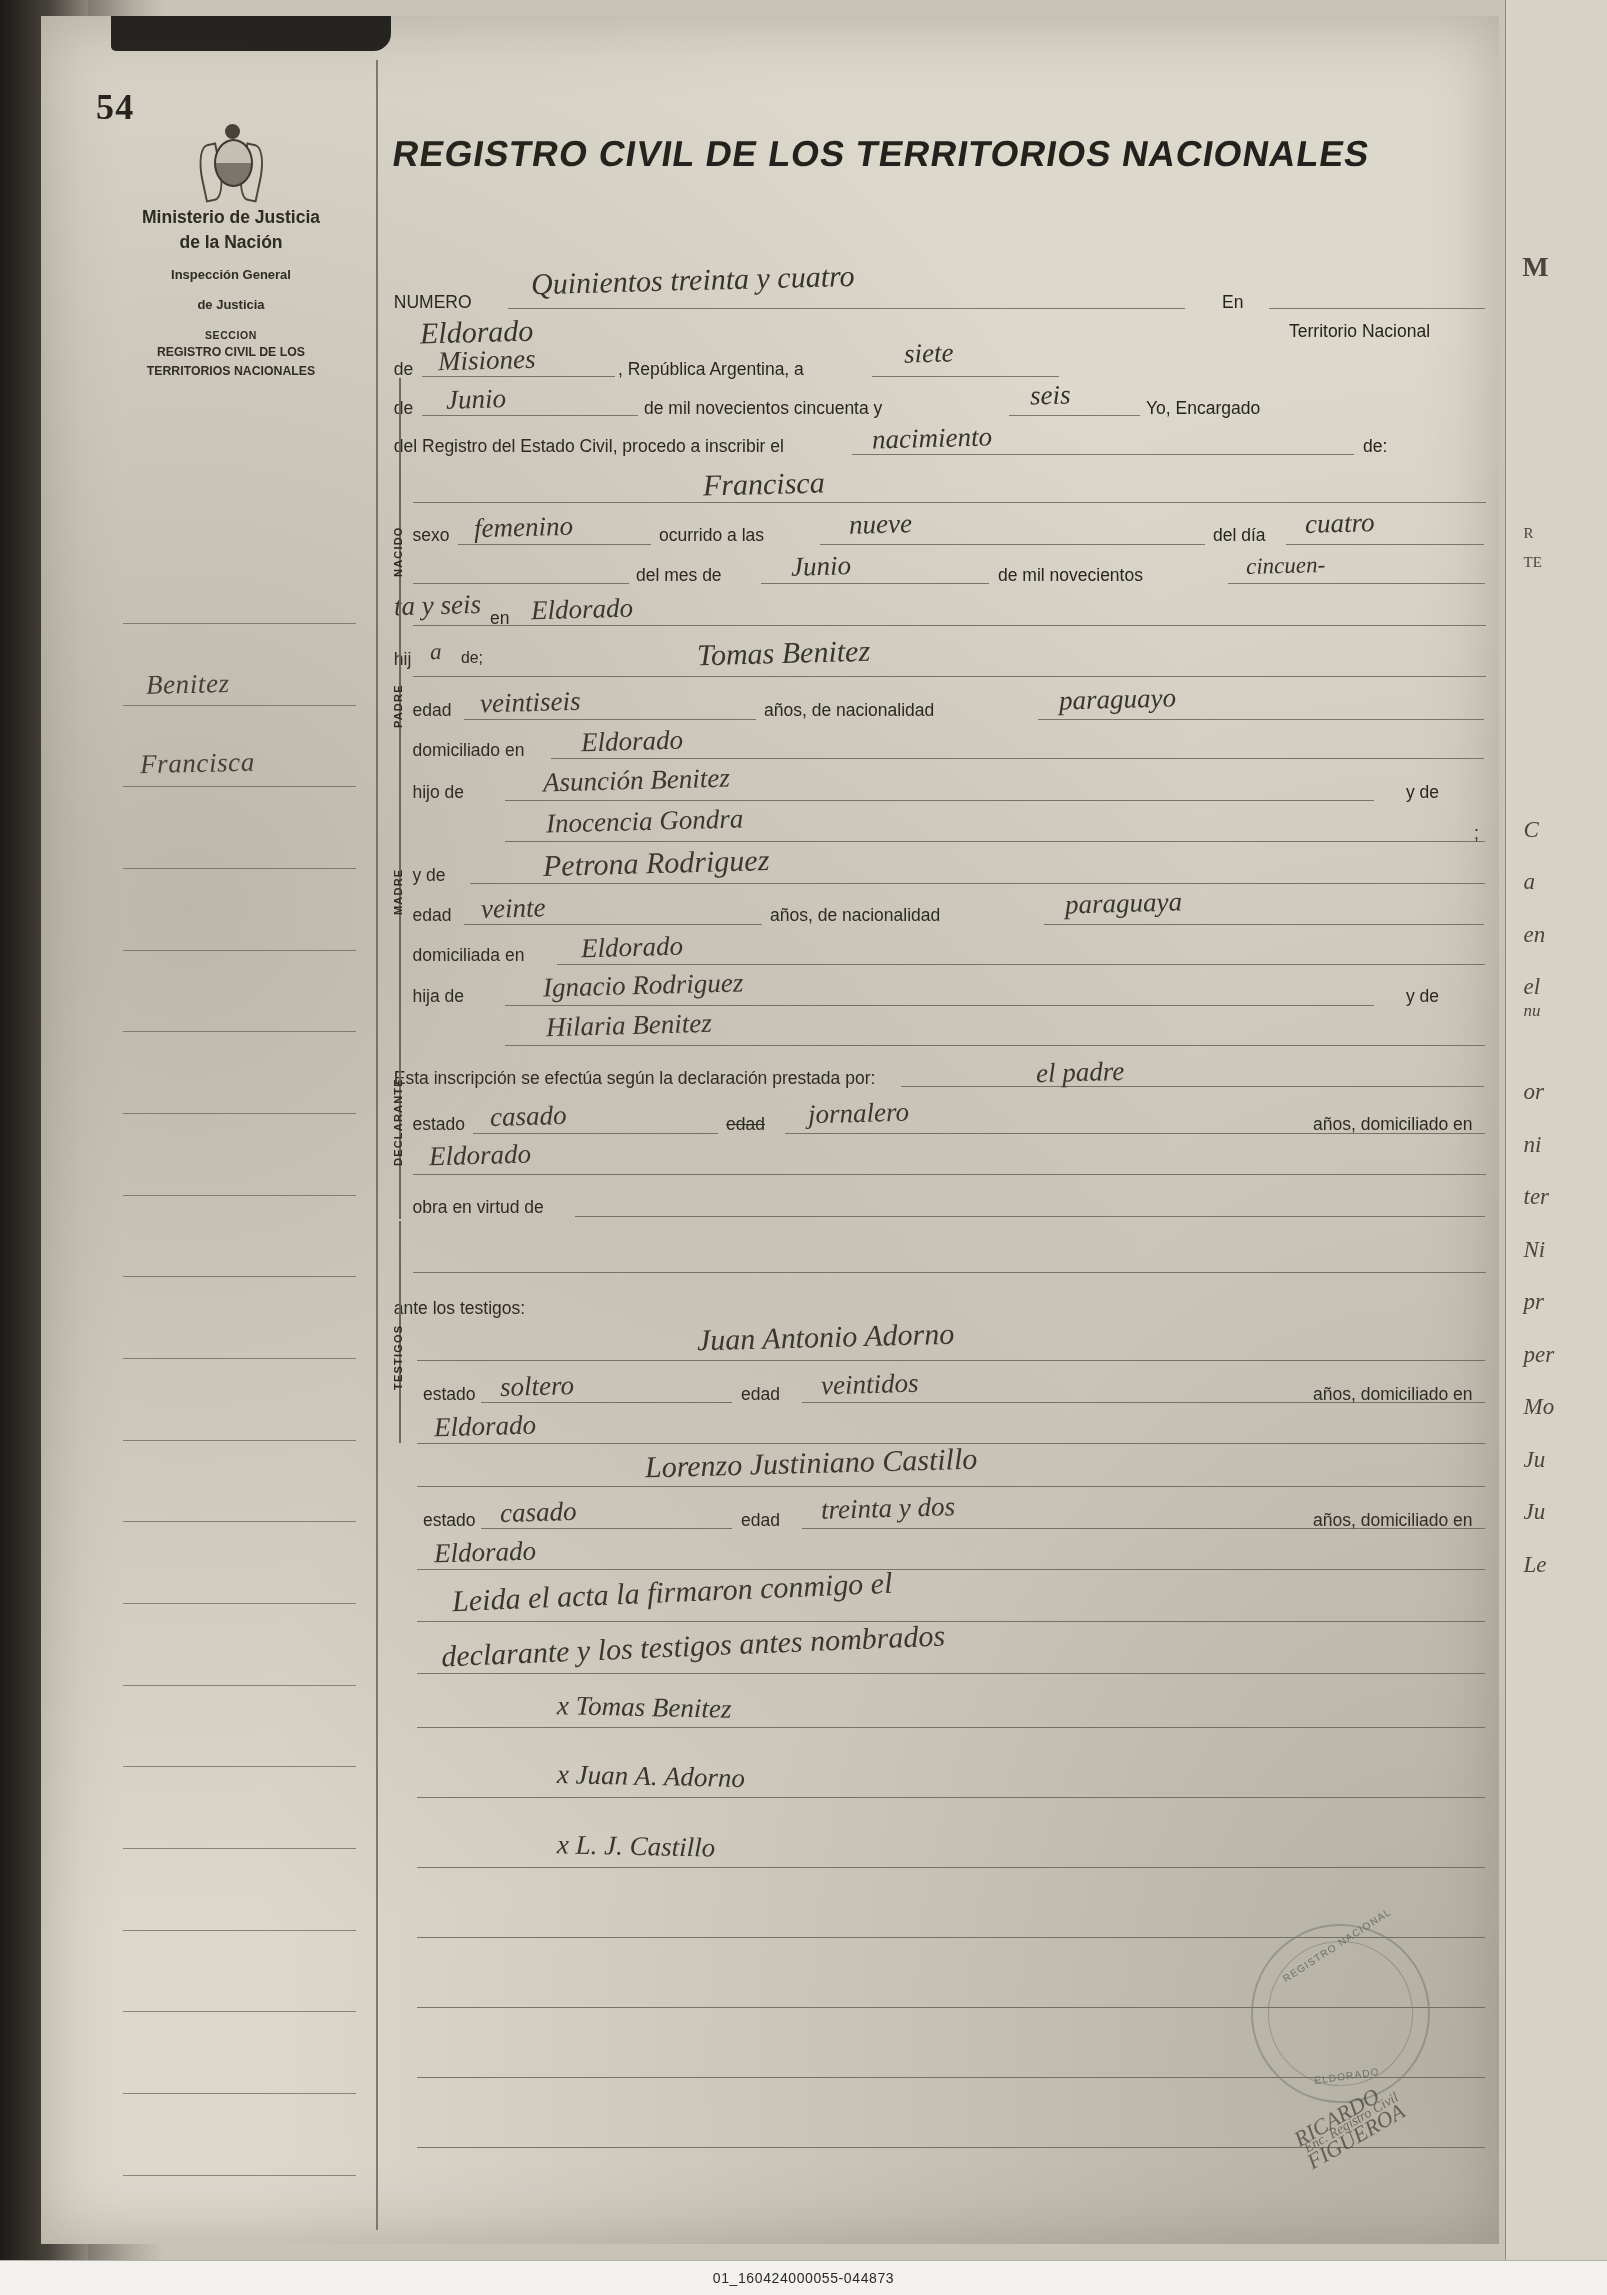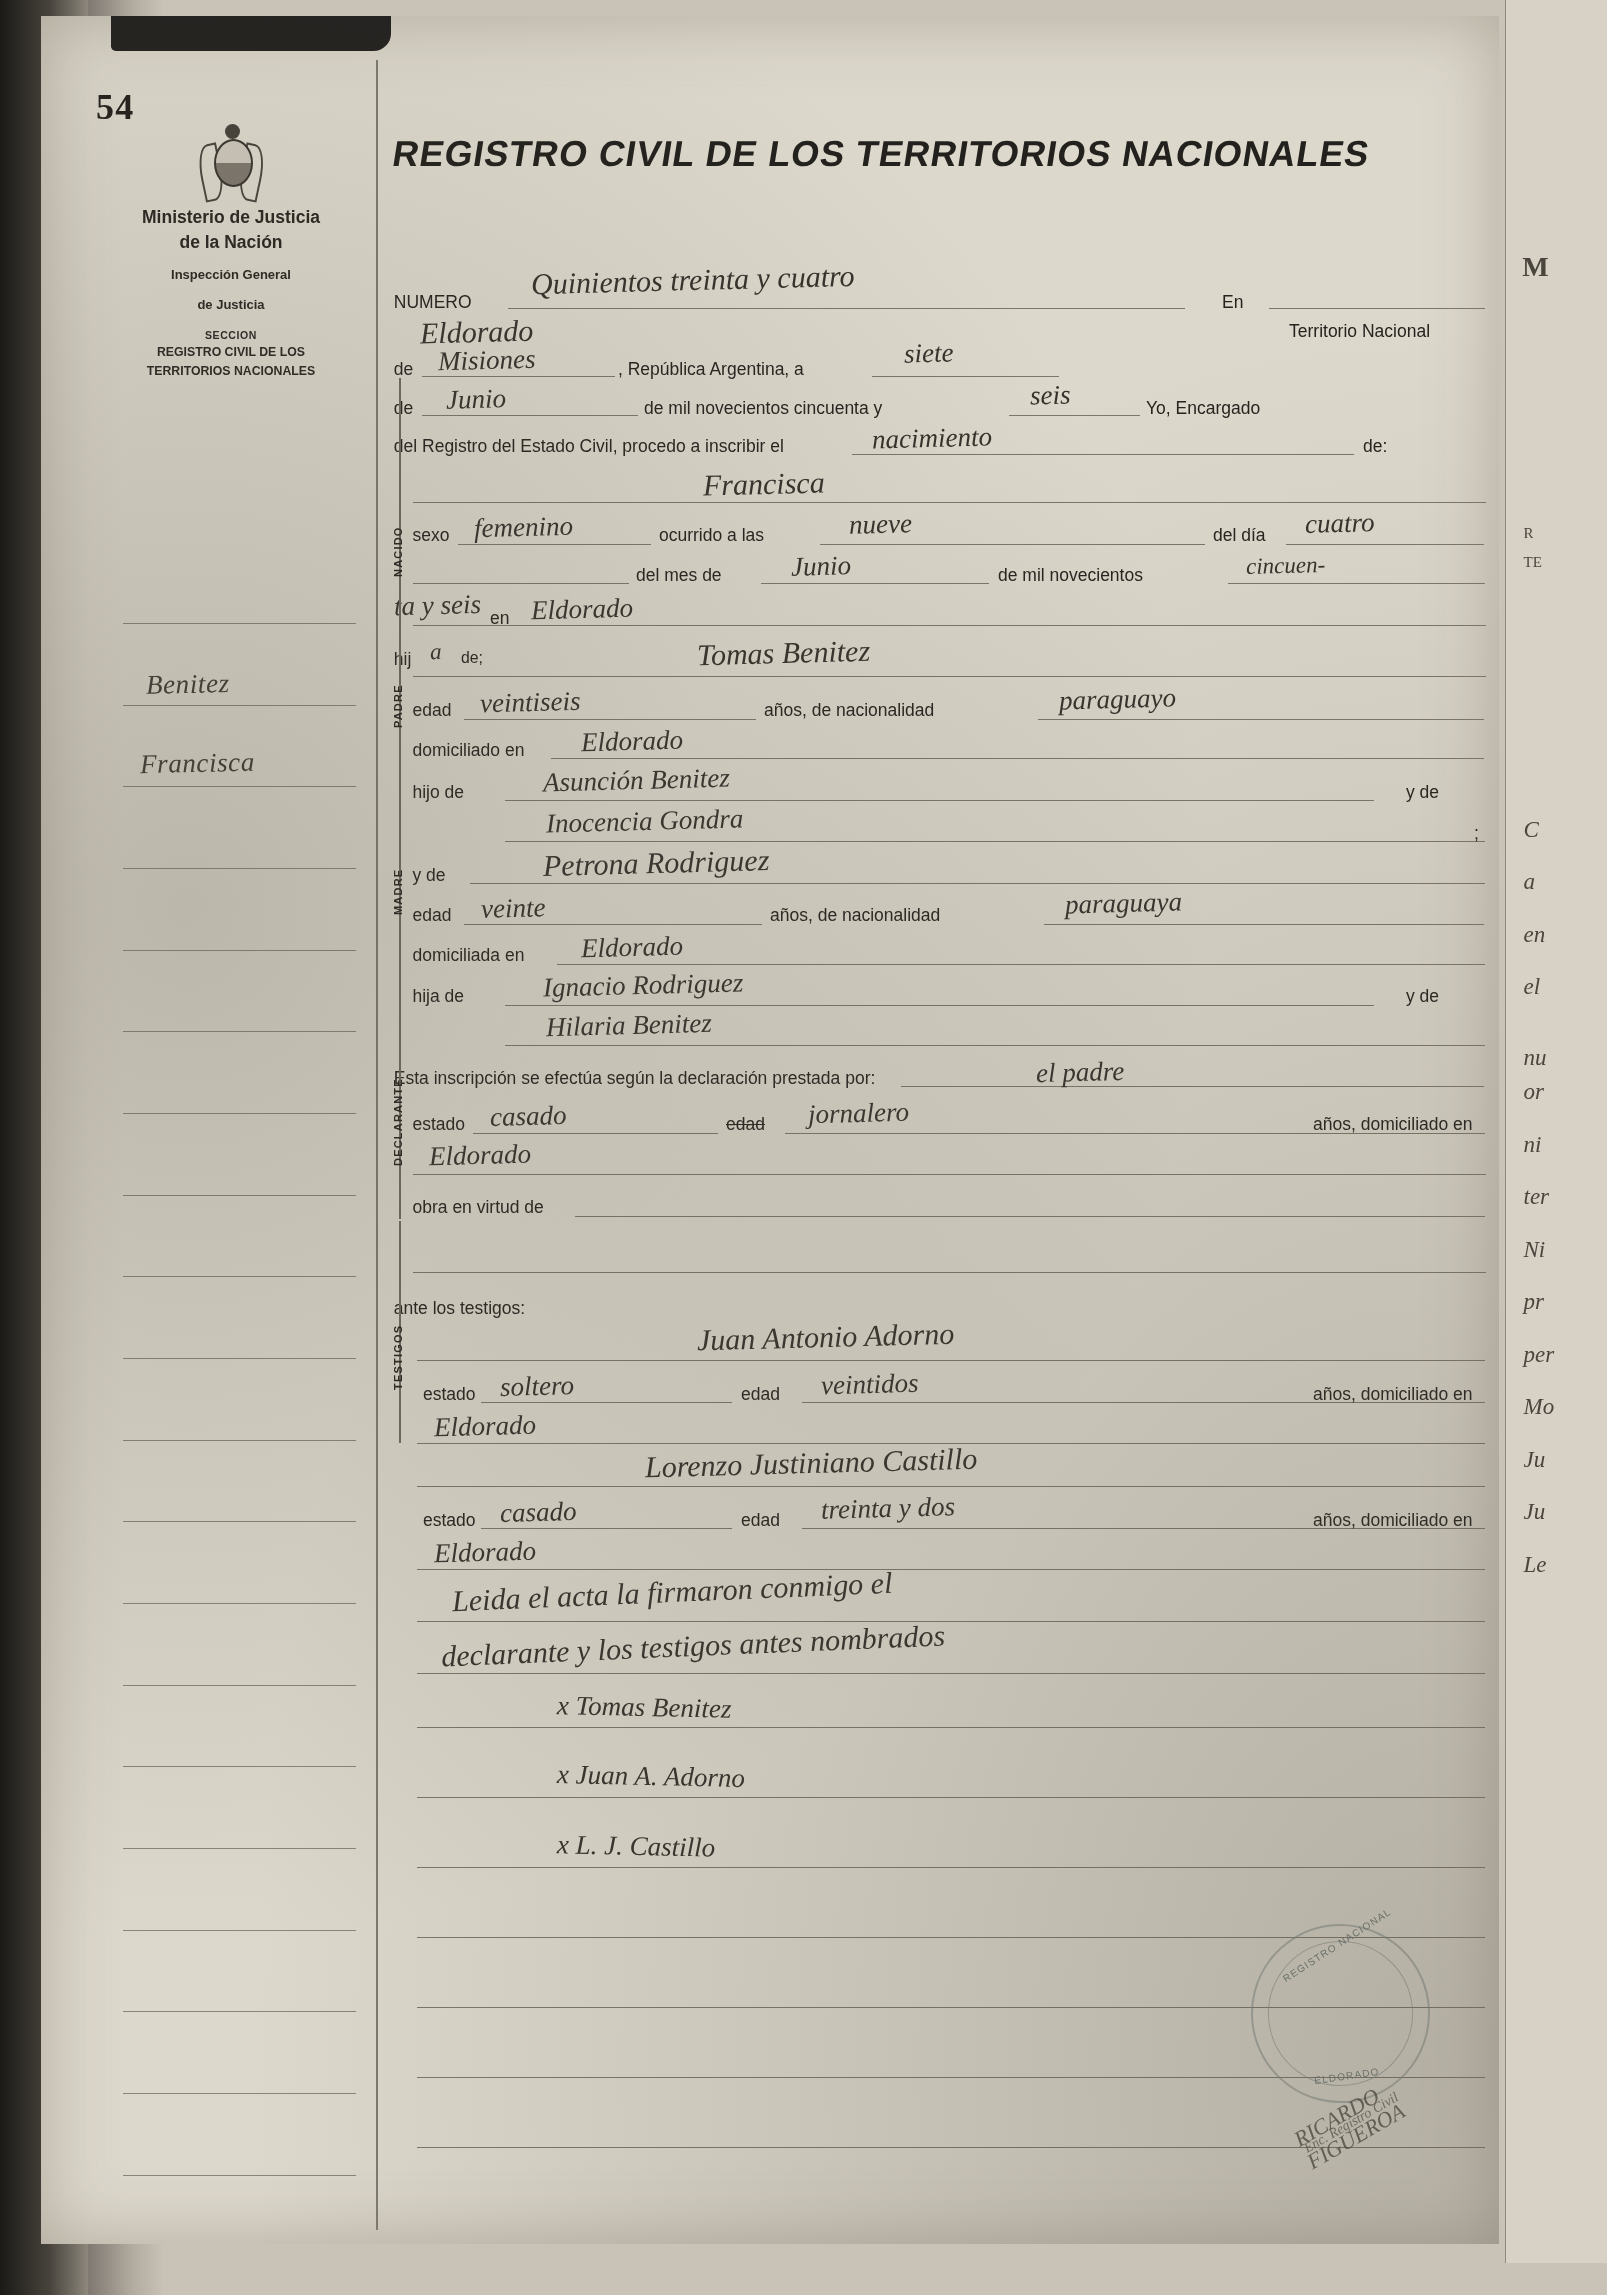--- a/index.html
+++ b/index.html
@@ -483,27 +483,30 @@
   </div>
 
   <div class="page-right">
     <div class="rt" style="left:16.3px;top:251px;font-size:28px;font-weight:700">M</div>
     <div class="rt" style="left:17.5px;top:525px;font-size:15px">R</div>
     <div class="rt" style="left:17.5px;top:554px;font-size:15px">TE</div>
     <div class="rt" style="left:17.5px;top:817px;font-size:23px;font-style:italic">C</div>
     <div class="rt" style="left:17.5px;top:869px;font-size:23px;font-style:italic">a</div>
     <div class="rt" style="left:17.5px;top:922px;font-size:23px;font-style:italic">en</div>
     <div class="rt" style="left:17.5px;top:974px;font-size:23px;font-style:italic">el</div>
-    <div class="rt" style="left:17.5px;top:1045px;font-size:23px;font-style:italic">nu</div>
+    <div class="rt" style="left:17.5px;top:1001px;font-size:17px;font-style:italic">nu</div>
     <div class="rt" style="left:17.5px;top:1079px;font-size:23px;font-style:italic">or</div>
     <div class="rt" style="left:17.5px;top:1132px;font-size:23px;font-style:italic">ni</div>
     <div class="rt" style="left:17.5px;top:1184px;font-size:23px;font-style:italic">ter</div>
     <div class="rt" style="left:17.5px;top:1237px;font-size:23px;font-style:italic">Ni</div>
     <div class="rt" style="left:17.5px;top:1289px;font-size:23px;font-style:italic">pr</div>
     <div class="rt" style="left:17.5px;top:1342px;font-size:23px;font-style:italic">per</div>
     <div class="rt" style="left:17.5px;top:1394px;font-size:23px;font-style:italic">Mo</div>
     <div class="rt" style="left:17.5px;top:1447px;font-size:23px;font-style:italic">Ju</div>
     <div class="rt" style="left:17.5px;top:1499px;font-size:23px;font-style:italic">Ju</div>
     <div class="rt" style="left:17.5px;top:1552px;font-size:23px;font-style:italic">Le</div>
   </div>
 
+  <div class="footer">
+    <span>01_160424000055-044873</span>
+  </div>
 </div>
 
 
 </body></html>

